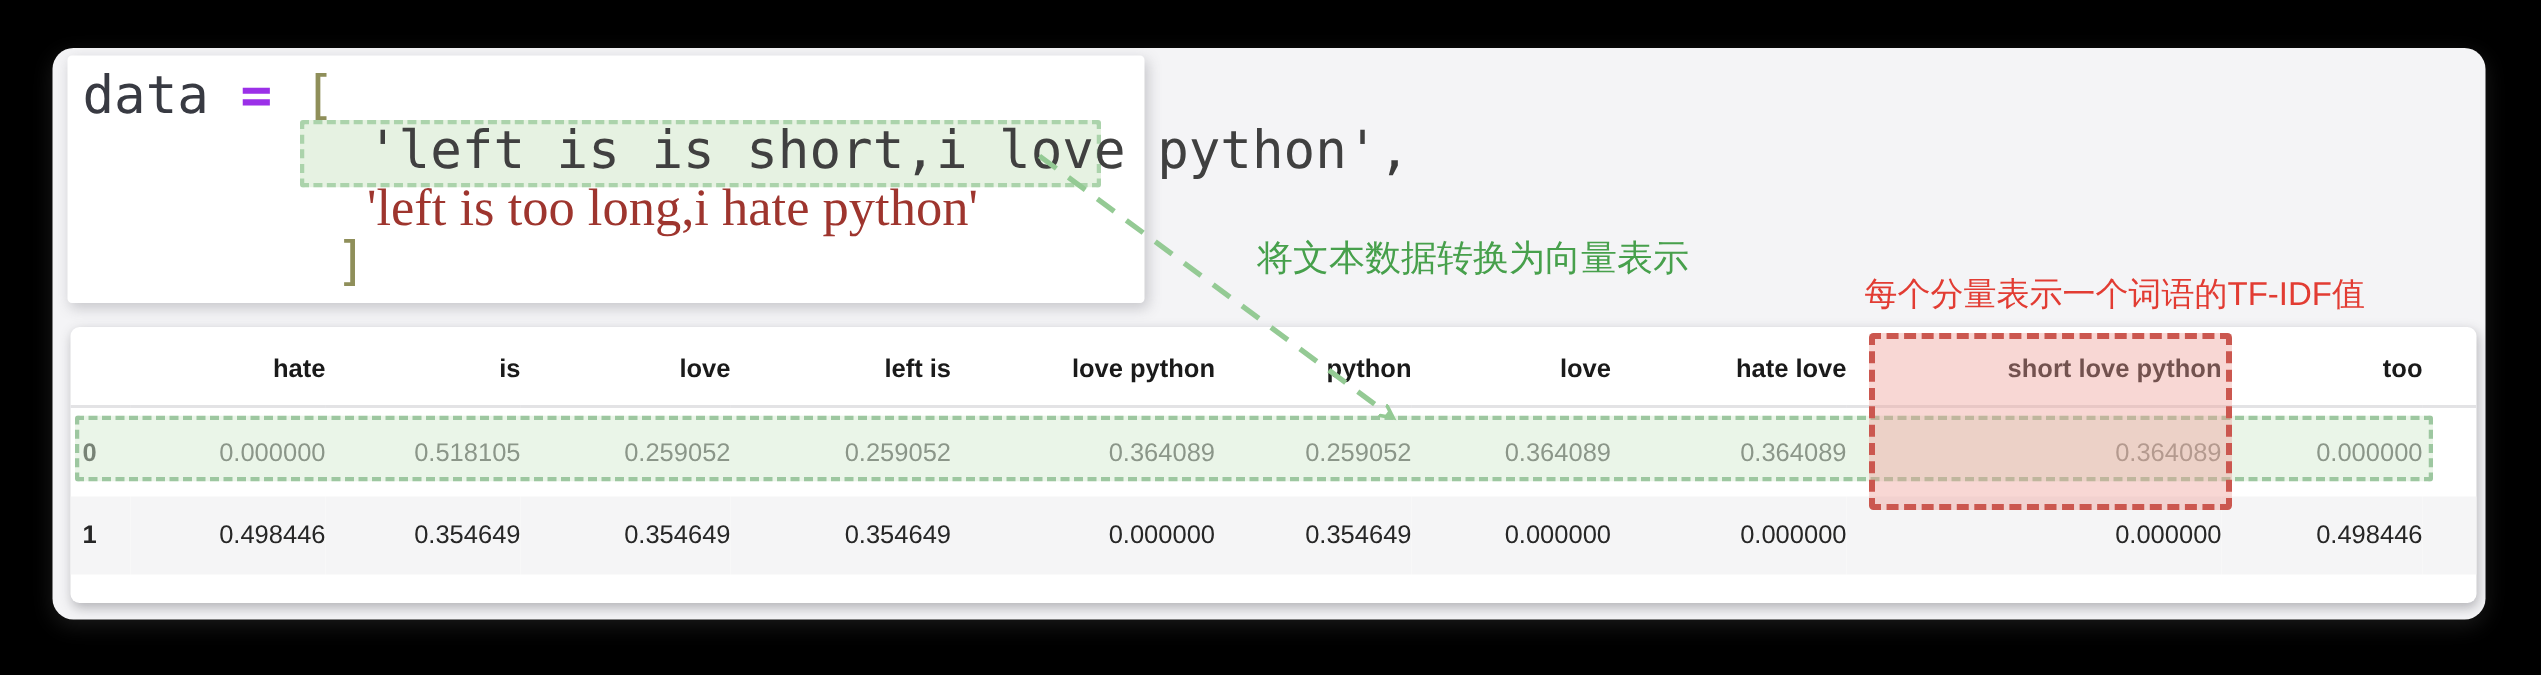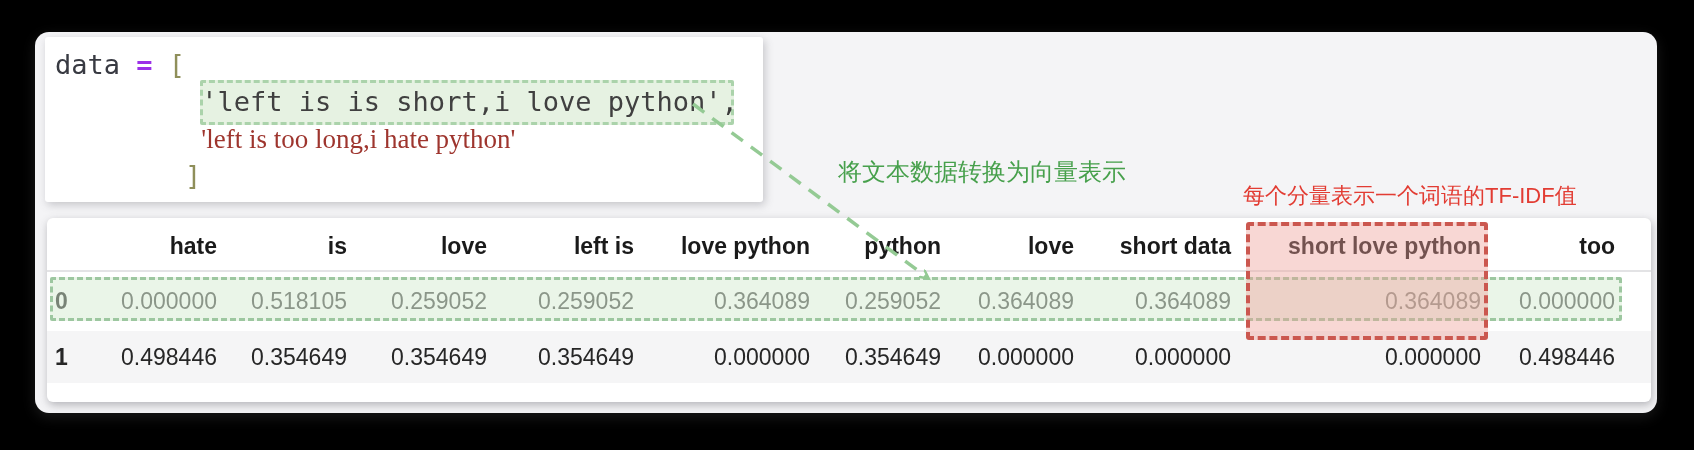--- a/index.html
+++ b/index.html
@@ -7,38 +7,38 @@
   .stage{position:relative;width:1694px;height:450px;}
 
   
   .panel{position:absolute;left:35px;top:32px;width:1622px;height:381px;background:#f4f4f6;
     border-radius:14px;box-shadow:0 4px 14px rgba(255,255,255,0.10), 0 2px 6px rgba(0,0,0,0.6);}
 
   
   .code-card{position:absolute;left:45px;top:37px;width:718px;height:165px;background:#ffffff;
     border-radius:3px;box-shadow:2px 3px 9px rgba(80,80,90,0.28);}
   .code-pre{position:absolute;left:10px;top:9px;margin:0;
-    font-family:"DejaVu Sans Mono","Liberation Mono",monospace;font-size:27px;line-height:37px;white-space:pre;}
+    font-family:"DejaVu Sans Mono","Liberation Mono",monospace;font-size:35px;line-height:37px;white-space:pre;}
   .code-line{height:37px;position:relative;z-index:2;}
   .ind9{padding-left:9ch;}
   .ind8{padding-left:8ch;}
   .tok-var{color:#383a42;}
   .tok-op{color:#9b30e8;font-weight:bold;}
   .tok-br{color:#8f8f5a;}
   .tok-str1{color:#404040;}
   .tok-str2{color:#9e352e;font-family:Liberation Serif, serif;}
   .tok-punct{color:#3c3c3c;}
   .code-highlight{position:absolute;left:155px;top:43px;width:534px;height:45px;z-index:1;
     background:#e6f2e2;border:3px dashed #abd3ab;border-radius:2px;box-sizing:border-box;}
 
   
   .table-card{position:absolute;left:47px;top:218px;width:1604px;height:184px;background:#ffffff;
     border-radius:6px;box-shadow:1px 3px 8px rgba(60,60,70,0.35);overflow:hidden;}
   table.df{border-collapse:collapse;table-layout:fixed;width:1604px;margin-top:4px;}
-  table.df th,table.df td{padding:0;text-align:right;font-size:23px;vertical-align:middle;
+  table.df th,table.df td{padding:0;text-align:right;font-size:17px;vertical-align:middle;
     white-space:nowrap;overflow:visible;}
   table.df thead tr{height:49px;}
   table.df thead th{font-weight:700;color:#1a1a1a;border-bottom:2px solid #e3e3e5;}
   table.df tbody tr.row-0{height:60px;}
   table.df tbody tr.row-1{height:52px;background:#f5f5f6;}
   table.df tbody td{color:#404040;}
   table.df tbody tr.row-1 td{color:#262626;}
   table.df .idx{text-align:left;padding-left:8px;font-weight:700;color:#1a1a1a;}
 
   
@@ -84,21 +84,21 @@
       <thead>
           <tr id="df-head">
             <th class="idx"></th>
             <th>hate</th>
             <th>is</th>
             <th>love</th>
             <th>left is</th>
             <th>love python</th>
             <th>python</th>
             <th>love</th>
-            <th>short data</th>
+            <th>hate love</th>
             <th>short love python</th>
             <th>too</th>
             <th></th>
           </tr>
         </thead>
       <tbody id="df-body">
           <tr class="row-0">
             <td class="idx">0</td>
             <td>0.000000</td>
             <td>0.518105</td>

